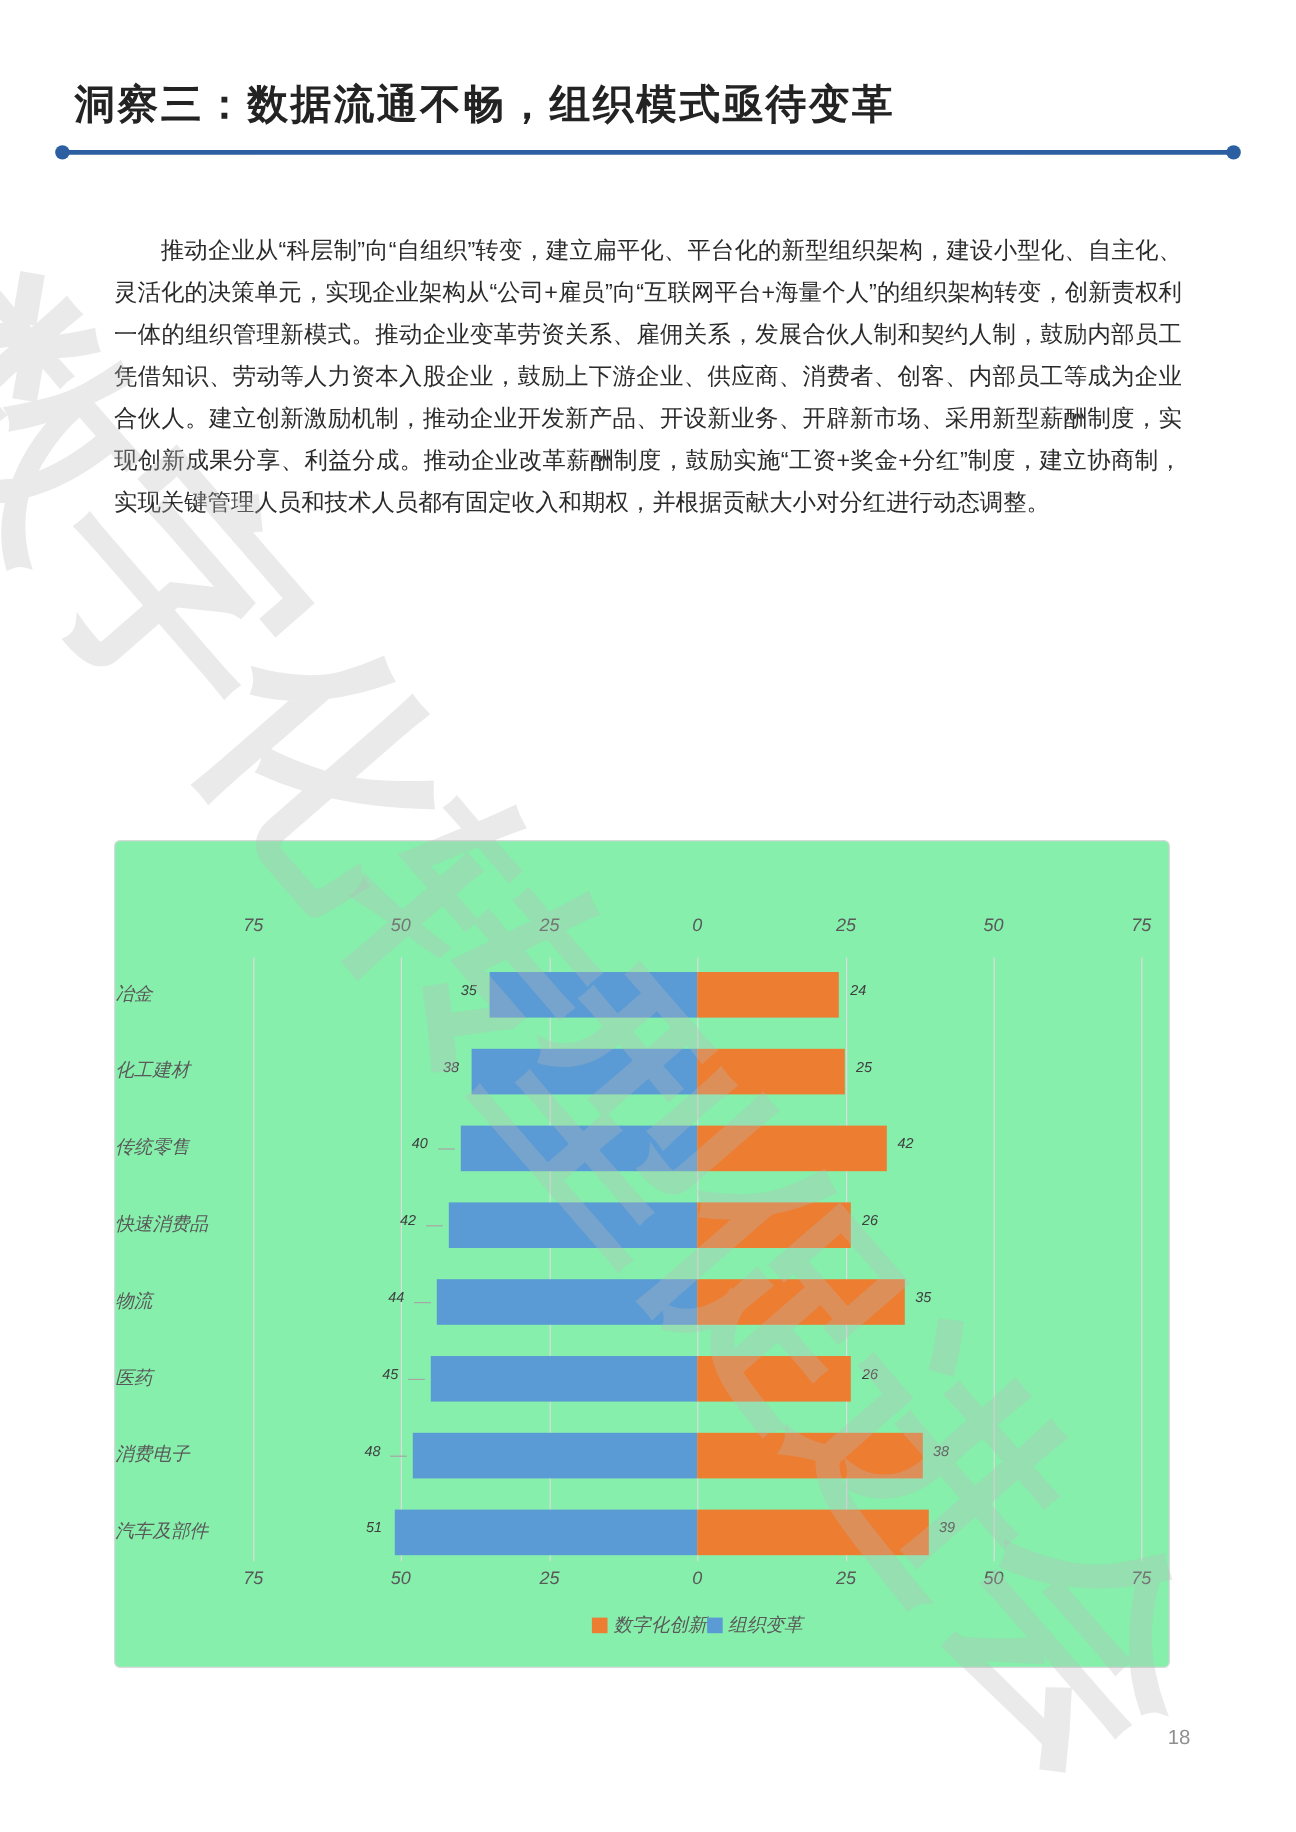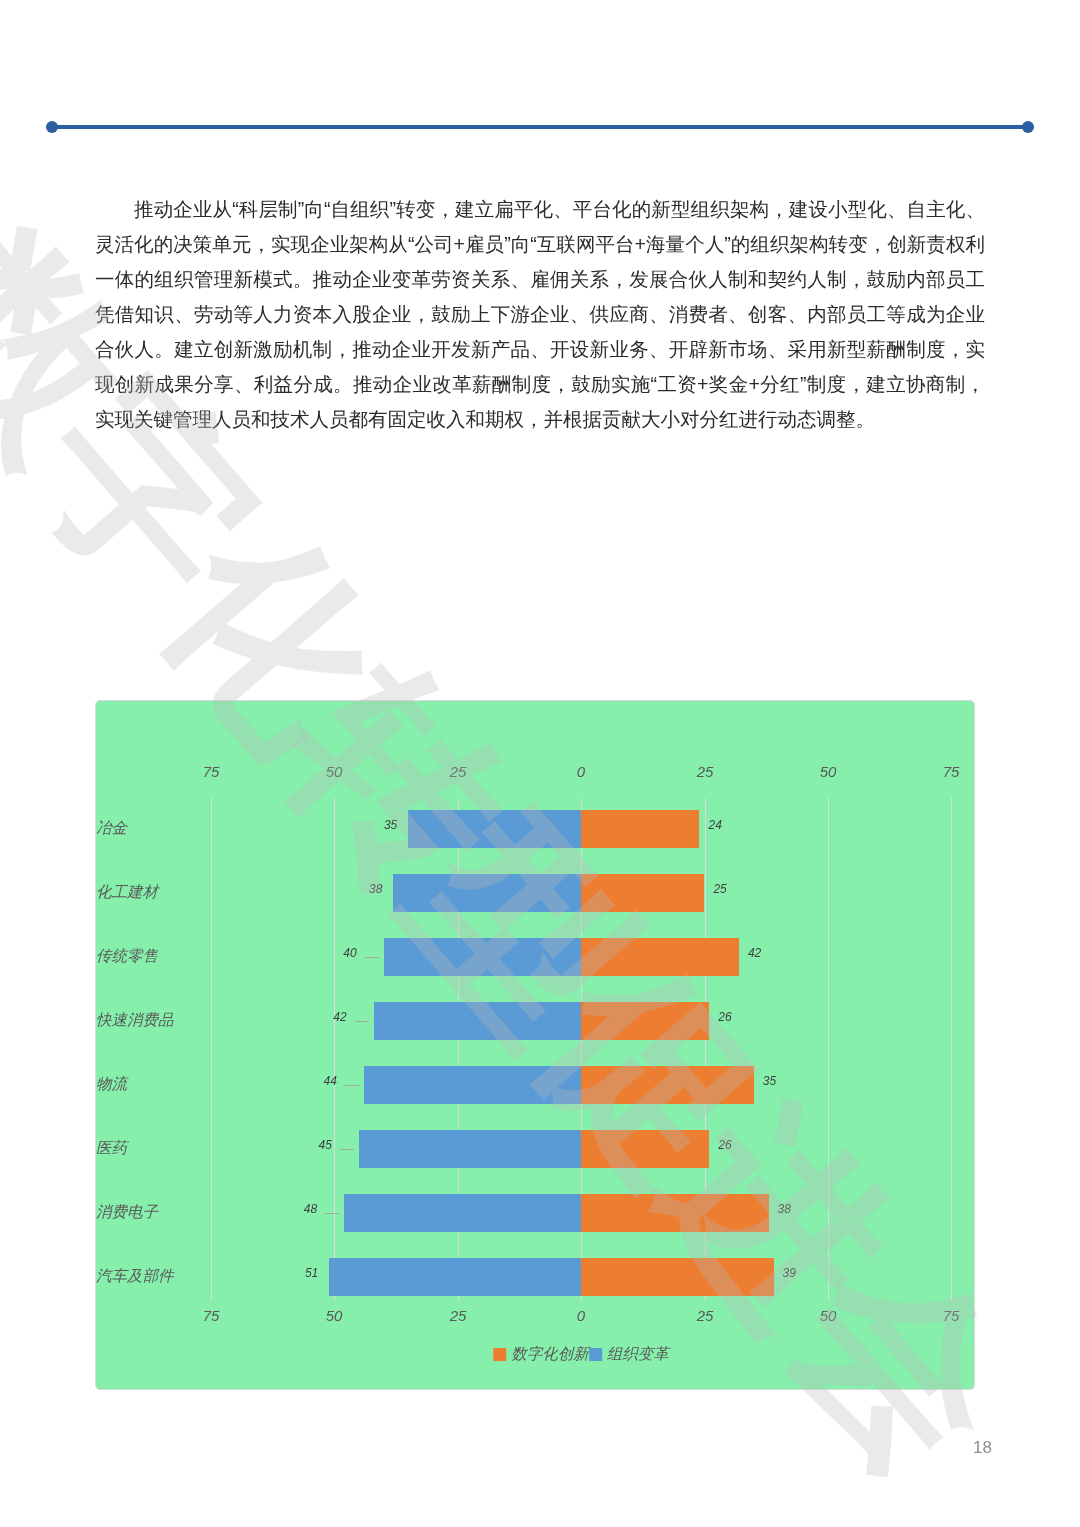--- a/index.html
+++ b/index.html
@@ -76,20 +76,21 @@
   .page-number {
     position:absolute; right:88px; top:1438px;
     font-size:17px; color:#8f8f8f;
   }
 </style>
 </head>
 <body>
 
 <div class="page">
 
+  <h1 class="page-title">洞察三：数据流通不畅，组织模式亟待变革</h1>
   <div class="header-rule"></div>
 
   <div class="body-text">
     <p>推动企业从“科层制”向“自组织”转变，建立扁平化、平台化的新型组织架构，建设小型化、自主化、灵活化的决策单元，实现企业架构从“公司+雇员”向“互联网平台+海量个人”的组织架构转变，创新责权利一体的组织管理新模式。推动企业变革劳资关系、雇佣关系，发展合伙人制和契约人制，鼓励内部员工凭借知识、劳动等人力资本入股企业，鼓励上下游企业、供应商、消费者、创客、内部员工等成为企业合伙人。建立创新激励机制，推动企业开发新产品、开设新业务、开辟新市场、采用新型薪酬制度，实现创新成果分享、利益分成。推动企业改革薪酬制度，鼓励实施“工资+奖金+分红”制度，建立协商制，实现关键管理人员和技术人员都有固定收入和期权，并根据贡献大小对分红进行动态调整。</p>
   </div>
 
 
   <div class="chart">
     <div class="chart-plot">
         <div class="grid" style="left: 115px; top: 97px; height: 503px; background: rgb(220, 220, 220);"></div>

